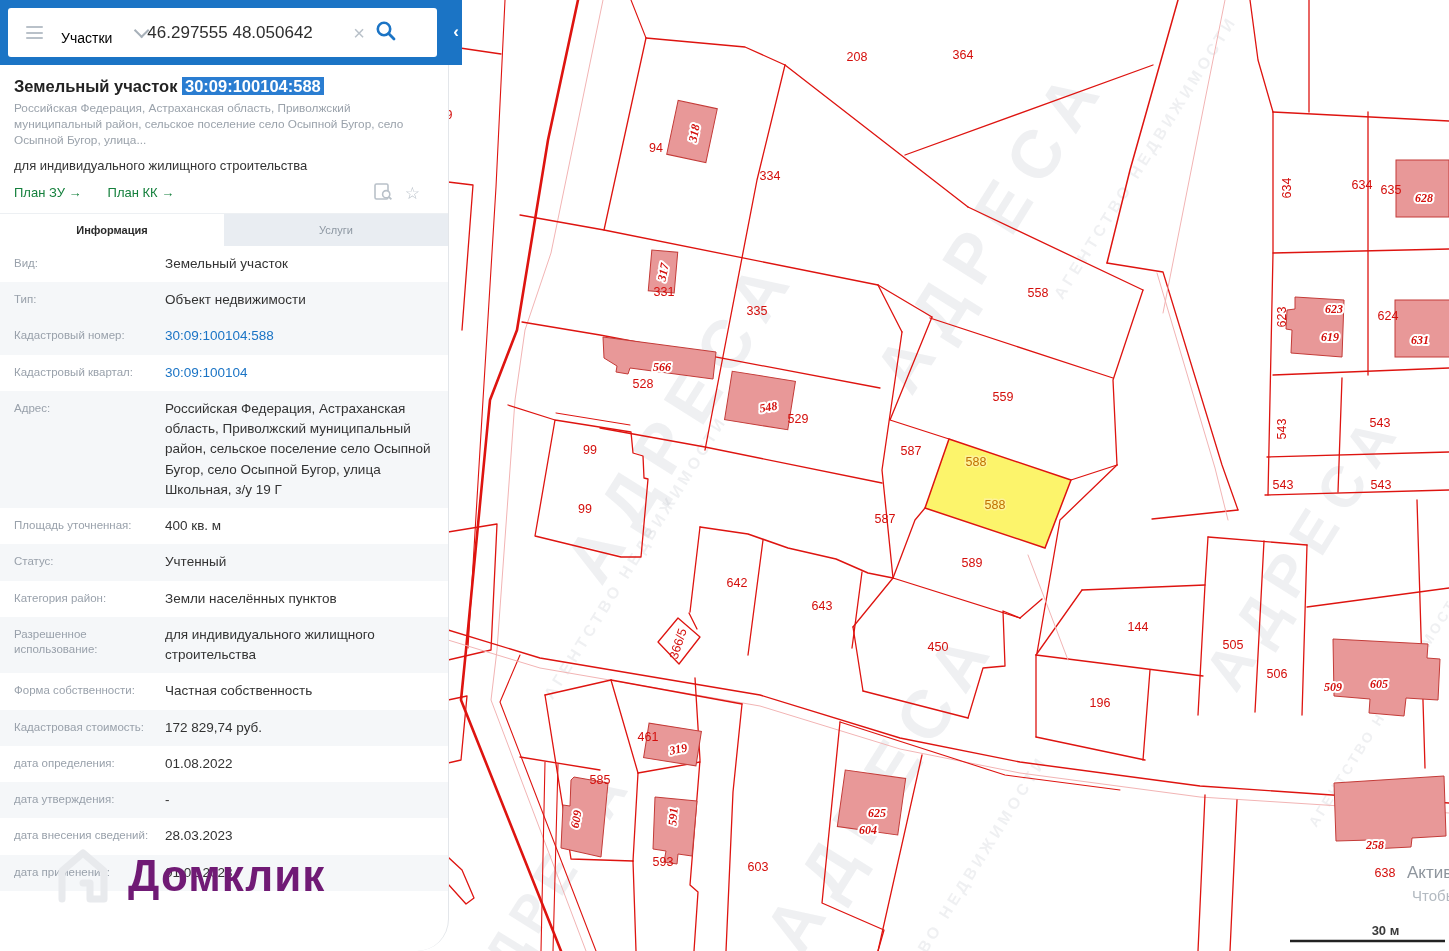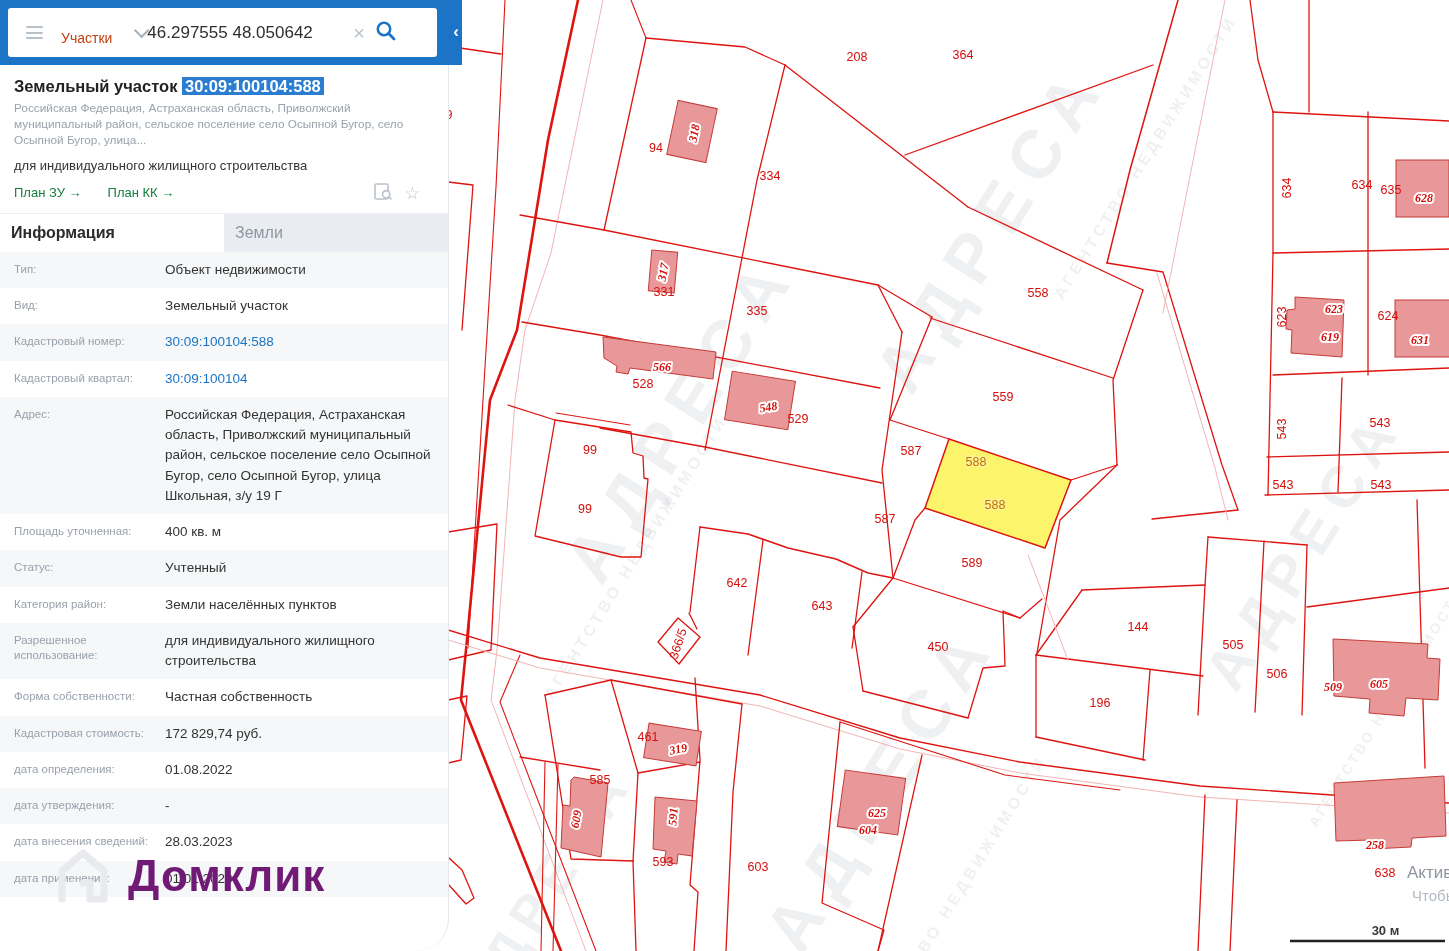--- a/index.html
+++ b/index.html
@@ -6,37 +6,37 @@
   #app{position:relative;width:1449px;height:951px;overflow:hidden;background:#fff;}
   
   #map{position:absolute;left:448px;top:0;width:1001px;height:951px;background:#fff;}
   #map svg{display:block;}
   
   #sidebar{position:absolute;left:0;top:0;width:448px;height:951px;background:#fff;z-index:5;border-right:1px solid #e3e6ea;border-radius:32px;}
   #bluebar{position:absolute;left:0;top:0;width:462px;height:65px;background:#1b74c5;z-index:6;}
   #searchbox{position:absolute;left:8px;top:8px;width:429px;height:49px;background:#fff;border-radius:3px;display:flex;align-items:center;}
   .hamb{width:17px;height:13px;margin-left:18px;display:flex;flex-direction:column;justify-content:space-between;cursor:pointer;}
   .hamb i{display:block;height:2px;background:#b9c1c9;border-radius:1px;}
-  .cat{margin-left:18px;font-size:14px;color:#c2410c;cursor:pointer;margin-top:10px;}
+  .cat{margin-left:18px;font-size:14px;color:#000000;cursor:pointer;margin-top:10px;}
   .chev{margin-left:22px;width:9px;height:9px;border-right:2px solid #a7b0b9;border-bottom:2px solid #a7b0b9;transform:rotate(45deg) translateY(-3px);cursor:pointer;}
   #searchinput{border:none;outline:none;font-size:17px;color:#2e2e2e;width:200px;font-family:Liberation Sans, sans-serif;background:transparent;}
   .clear-x{color:#b9c1c9;font-size:20px;margin-left:4px;cursor:pointer;line-height:1;}
   .mag{margin-left:10px;cursor:pointer;}
   #collapse{position:absolute;right:3px;top:22px;color:#fff;font-size:17px;font-weight:bold;cursor:pointer;z-index:7;}
   #panelhead{padding:10px 14px 0 14px;}
   #title-line{font-size:16.5px;font-weight:bold;color:#222;margin-top:2px;}
   #title-line .hl{background:#2a7dd1;color:#fff;padding:0 3px;}
   #subtitle{font-size:11.8px;color:#9aa2ab;line-height:1.35;margin-top:5px;width:405px;}
   #usage{font-size:13px;color:#333;margin-top:9px;}
   #links{margin-top:12px;display:flex;align-items:center;position:relative;}
   #links a{font-size:13px;color:#15803d;text-decoration:none;margin-right:26px;cursor:pointer;}
   #headicons{position:absolute;right:14px;top:-2px;display:flex;gap:12px;}
   #headicons .ic{color:#b9c1c9;font-size:17px;cursor:pointer;}
   #tabs{display:flex;margin-top:13px;border-top:1px solid #edf0f3;}
-  .tab{flex:1;text-align:left;font-size:16px;padding:10px 11px;cursor:pointer;}
+  .tab{flex:1;text-align:center;font-size:11px;padding:10px 11px;cursor:pointer;}
   .tab.active{background:#fff;color:#2b2b2b;font-weight:bold;}
   .tab.inactive{background:#e9edf2;color:#8d97a2;}
   #rows{}
   .row{display:flex;padding:0 0 0 14px;align-items:flex-start;}
   .row.alt{background:#f5f7f9;}
   .row .lbl{width:151px;flex:none;font-size:11.5px;color:#99a1ab;padding-top:10px;line-height:1.3;padding-right:6px;box-sizing:border-box;}
   .row .val{flex:1;font-size:13.5px;color:#333;padding:8px 14px 8px 0;line-height:1.5;}
   .row .val.link{color:#1b74c5;cursor:pointer;}
   #dk{position:absolute;left:52px;top:845px;display:flex;align-items:center;color:#701a75;z-index:6;}
   #dk svg{margin-right:14px;}
@@ -251,30 +251,30 @@
                 <circle cx="12.2" cy="11.2" r="3.6" stroke="#b9c1c9" stroke-width="1.6" fill="#fff"></circle>
                 <line x1="14.8" y1="13.8" x2="17.4" y2="16.4" stroke="#b9c1c9" stroke-width="1.8"></line>
               </svg>
         </span>
         <span class="ic">☆</span>
       </div>
     </div>
   </div>
   <div id="tabs">
         <div class="tab active">Информация</div>
-        <div class="tab inactive">Земли</div>
+        <div class="tab inactive">Услуги</div>
       </div>
   <div id="rows">
+        <div class="row">
+          <div class="lbl">Вид:</div>
+          <div class="val">Земельный участок</div>
+        </div>
         <div class="row alt">
           <div class="lbl">Тип:</div>
           <div class="val">Объект недвижимости</div>
-        </div>
-        <div class="row">
-          <div class="lbl">Вид:</div>
-          <div class="val">Земельный участок</div>
         </div>
         <div class="row alt">
           <div class="lbl">Кадастровый номер:</div>
           <div class="val link">30:09:100104:588</div>
         </div>
         <div class="row">
           <div class="lbl">Кадастровый квартал:</div>
           <div class="val link">30:09:100104</div>
         </div>
         <div class="row alt">

